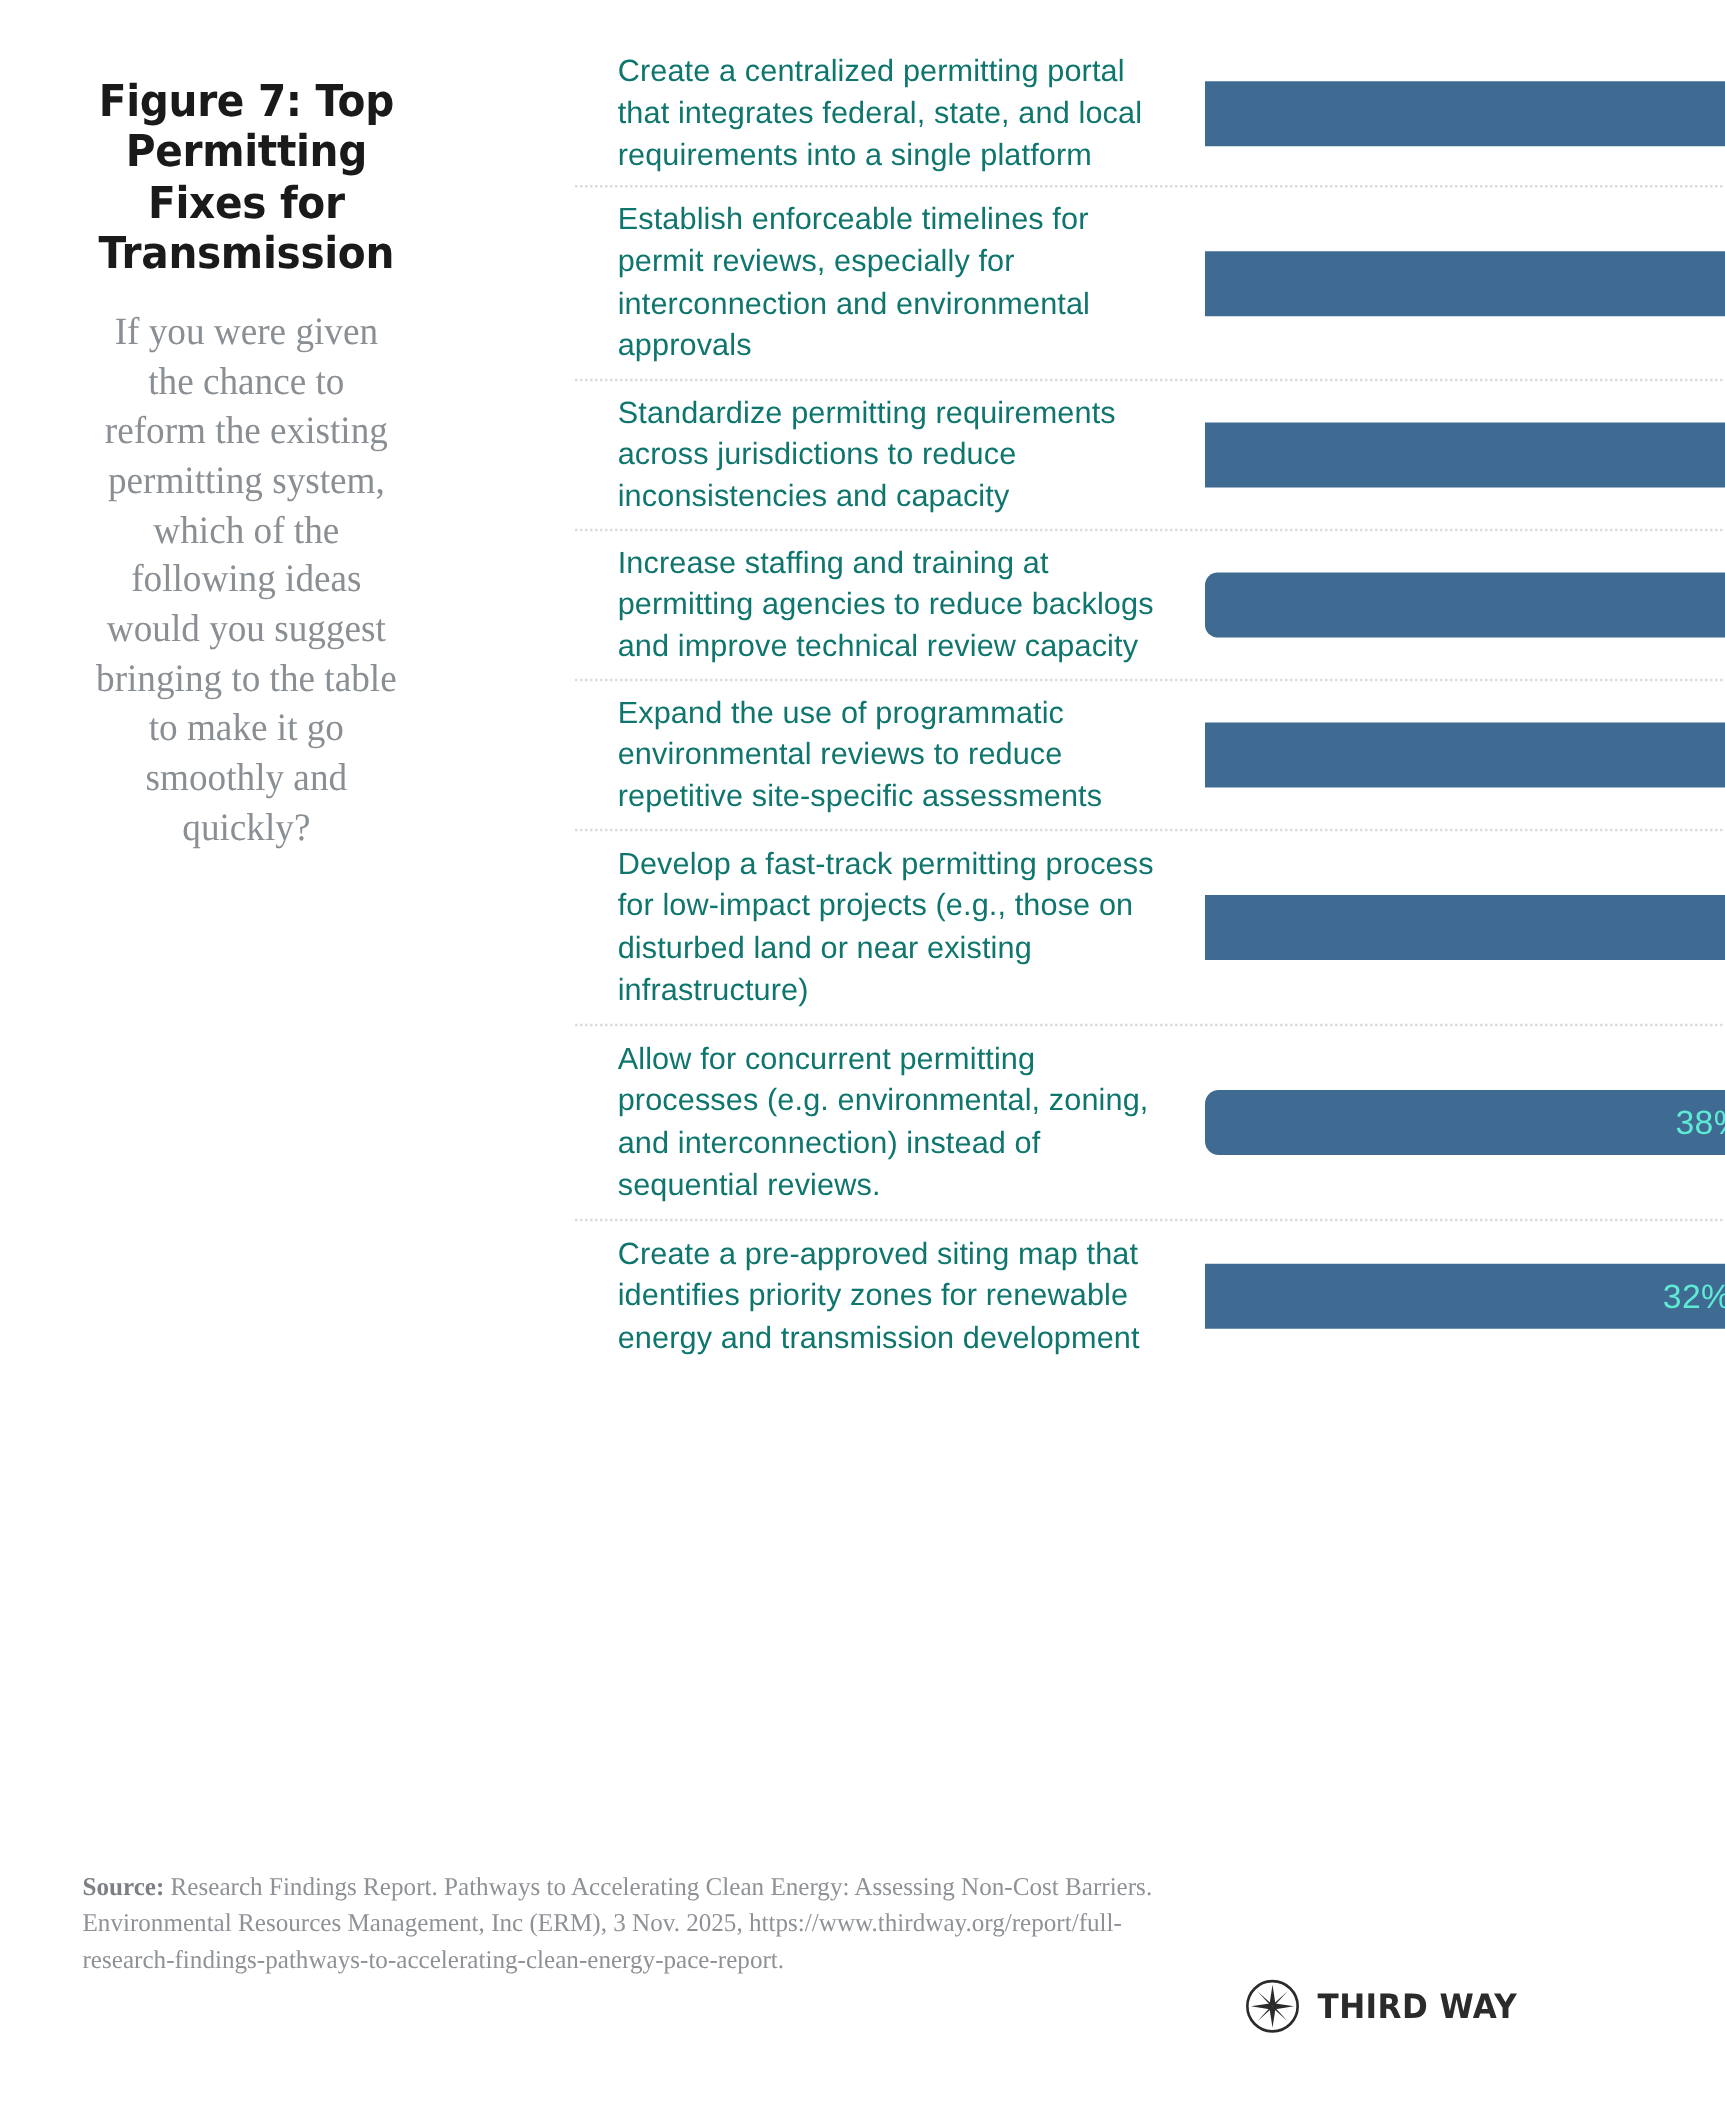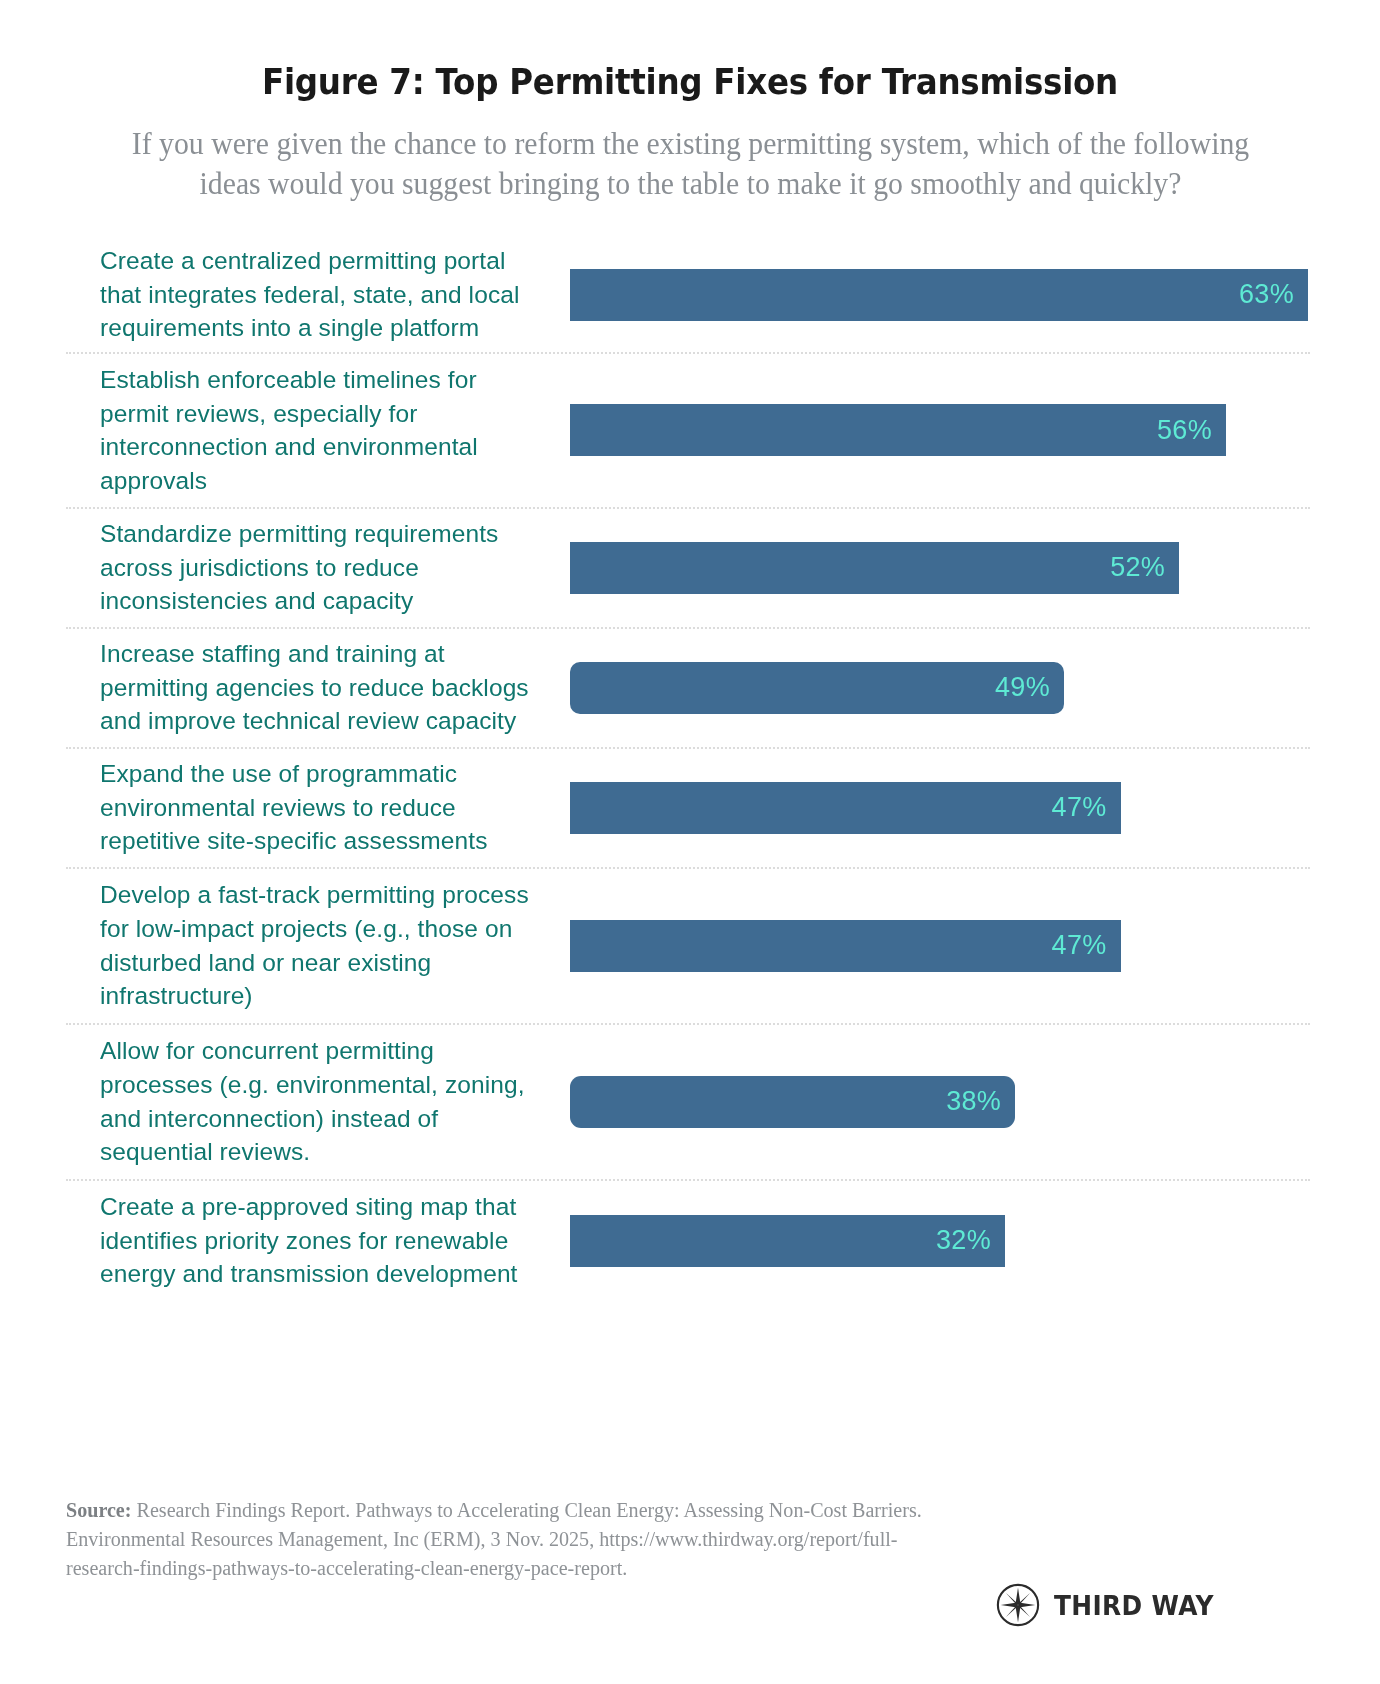--- a/index.html
+++ b/index.html
@@ -15,21 +15,21 @@
     overflow: hidden;
   }
 
   .figure {
     width: 1380px;
     height: 1684px;
     box-sizing: border-box;
     padding: 0;
     position: relative;
     display: flex;
-    flex-direction: column;
+    flex-direction: row;
   }
 
   
   .header {
     padding: 62px 70px 0 70px;
     text-align: center;
   }
   .fig-title {
     font-family: "DejaVu Sans", sans-serif;
     font-weight: bold;

